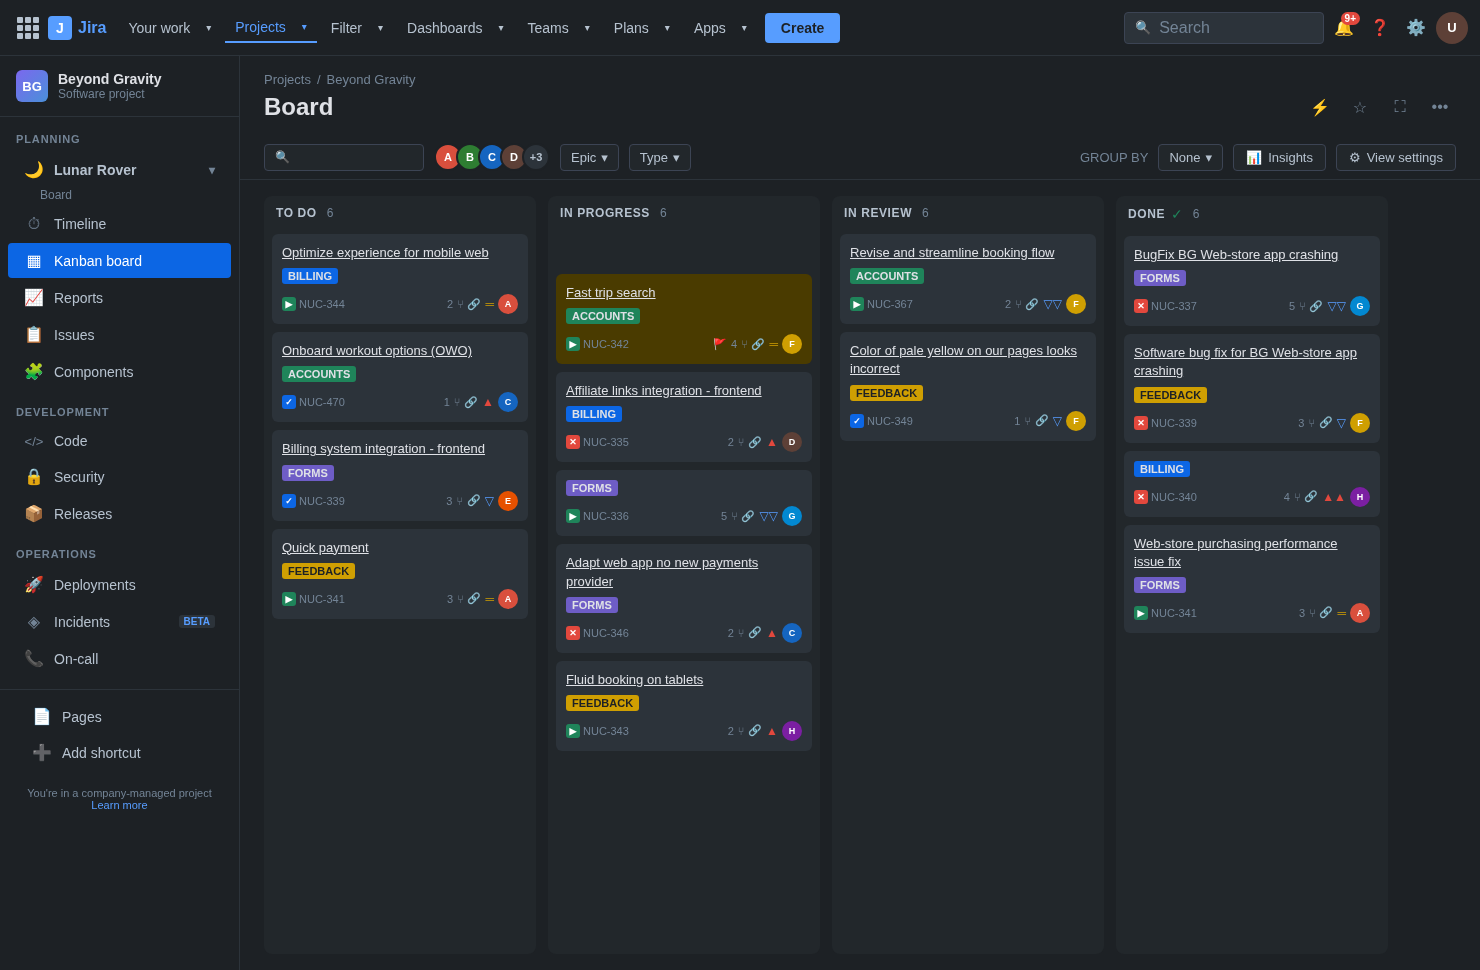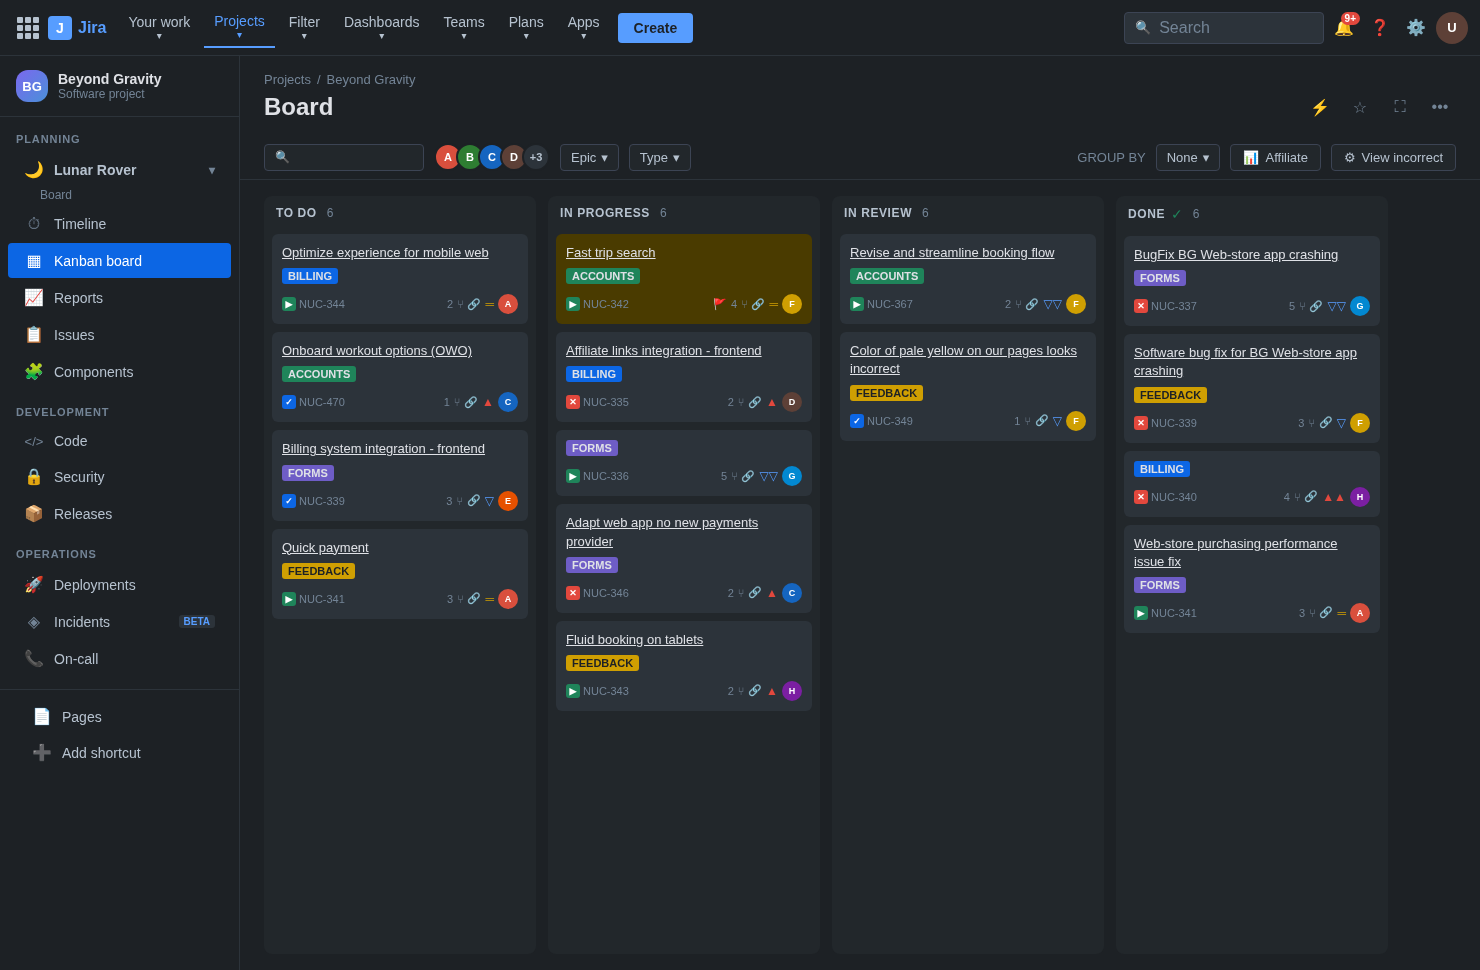--- a/index.html
+++ b/index.html
@@ -5,39 +5,39 @@
     * { box-sizing: border-box; margin: 0; padding: 0; }
     body { font-family: -apple-system, BlinkMacSystemFont, 'Segoe UI', sans-serif; background: #1d2125; color: #b6c2cf; font-size: 13px; display: flex; flex-direction: column; height: 100vh; overflow: hidden; }
 
     
     .topnav { background: #1d2125; border-bottom: 1px solid #2c333a; display: flex; align-items: center; padding: 0 12px; height: 56px; gap: 4px; flex-shrink: 0; }
     .topnav-grid { display: flex; align-items: center; justify-content: center; width: 32px; height: 32px; cursor: pointer; border-radius: 4px; }
     .grid-icon { display: grid; grid-template-columns: repeat(3,6px); gap: 2px; }
     .grid-icon span { width: 6px; height: 6px; background: #b6c2cf; border-radius: 1px; display: block; }
     .logo { display: flex; align-items: center; gap: 6px; color: #579dff; font-weight: 700; font-size: 16px; margin-right: 8px; cursor: pointer; }
     .logo-icon { width: 24px; height: 24px; background: #579dff; border-radius: 4px; display: flex; align-items: center; justify-content: center; color: white; font-weight: 900; font-size: 14px; }
-    .nav-item { padding: 6px 10px; border-radius: 4px; cursor: pointer; color: #b6c2cf; display: flex; align-items: center; gap: 0; white-space: nowrap; font-size: 14px; flex-direction: column; }
+    .nav-item { padding: 6px 10px; border-radius: 4px; cursor: pointer; color: #b6c2cf; display: flex; align-items: center; gap: 16px; white-space: nowrap; font-size: 14px; }
     .nav-item.active { color: #579dff; border-bottom: 2px solid #579dff; border-radius: 0; }
     .nav-chevron { font-size: 10px; }
     .nav-create { background: #579dff; color: #1d2125; border: none; border-radius: 4px; padding: 7px 16px; font-weight: 600; cursor: pointer; font-size: 14px; margin-left: 4px; }
     .nav-spacer { flex: 1; }
     .search-bar { background: #2c333a; border: 1px solid #3c4454; border-radius: 4px; display: flex; align-items: center; padding: 6px 10px; gap: 8px; width: 200px; cursor: text; }
     .search-bar input { background: transparent; border: none; outline: none; color: #b6c2cf; font-size: 16px; width: 100%; }
     .search-bar input::placeholder { color: #738496; }
     .nav-icon-btn { width: 32px; height: 32px; border-radius: 50%; display: flex; align-items: center; justify-content: center; cursor: pointer; color: #b6c2cf; font-size: 16px; position: relative; }
     .badge { position: absolute; top: 0; right: 0; background: #e2483d; color: white; border-radius: 8px; font-size: 10px; font-weight: 700; padding: 1px 4px; min-width: 16px; text-align: center; }
     .avatar-btn { width: 32px; height: 32px; border-radius: 50%; background: #5d4037; cursor: pointer; display: flex; align-items: center; justify-content: center; color: white; font-weight: 600; font-size: 13px; }
 
     
     .main-layout { display: flex; flex: 1; overflow: hidden; }
 
     
     .sidebar { width: 240px; background: #1d2125; border-right: 1px solid #2c333a; display: flex; flex-direction: column; overflow-y: auto; flex-shrink: 0; }
     .sidebar-project { display: flex; align-items: center; gap: 10px; padding: 14px 16px; border-bottom: 1px solid #2c333a; }
-    .project-avatar { width: 32px; height: 32px; border-radius: 12px; background: linear-gradient(135deg, #7b68ee, #4a90d9); display: flex; align-items: center; justify-content: center; color: white; font-weight: 700; font-size: 13px; }
+    .project-avatar { width: 32px; height: 32px; border-radius: 6px; background: linear-gradient(135deg, #7b68ee, #4a90d9); display: flex; align-items: center; justify-content: center; color: white; font-weight: 700; font-size: 13px; }
     .project-info { flex: 1; }
     .project-name { color: #dfe1e6; font-weight: 600; font-size: 14px; }
     .project-type { color: #738496; font-size: 12px; }
     .section-label { padding: 16px 16px 6px; font-size: 11px; font-weight: 700; color: #738496; text-transform: uppercase; letter-spacing: 0.08em; }
     .sidebar-item { display: flex; align-items: center; gap: 10px; padding: 8px 16px; cursor: pointer; border-radius: 4px; color: #b6c2cf; font-size: 14px; margin: 1px 8px; }
     .sidebar-item.active { background: #0c66e4; color: white; }
     .sidebar-item.active .sidebar-icon { color: white; }
     .sidebar-icon { font-size: 16px; width: 20px; text-align: center; color: #738496; }
     .sidebar-item.active .sidebar-icon { color: white; }
     .sidebar-item-label { flex: 1; }
@@ -253,20 +253,24 @@
       <div class="sidebar-item">
         <span class="sidebar-icon">📄</span>
         <span class="sidebar-item-label">Pages</span>
       </div>
       <div class="sidebar-item">
         <span class="sidebar-icon">➕</span>
         <span class="sidebar-item-label">Add shortcut</span>
       </div>
     </div>
 
+    <div class="sidebar-company-note">
+      <div>You're in a company-managed project</div>
+      <div class="sidebar-learn">Learn more</div>
+    </div>
   </aside>
 
   <main class="content">
     <div class="breadcrumb">
       <a>Projects</a>
       <span>/</span>
       <a>Beyond Gravity</a>
     </div>
     <div class="page-header">
       <h1 class="page-title">Board</h1>
@@ -299,25 +303,25 @@
         <span>▾</span>
       </div>
       <div class="toolbar-spacer"></div>
       <span class="group-by-label">GROUP BY</span>
       <div class="filter-btn">
         <span>None</span>
         <span>▾</span>
       </div>
       <div class="insights-btn">
         <span>📊</span>
-        <span>Affiliate</span>
+        <span>Insights</span>
       </div>
       <div class="view-settings-btn">
         <span>⚙</span>
-        <span>View incorrect</span>
+        <span>View settings</span>
       </div>
     </div>
 
     <div class="board" id="board-container">
         <div class="column">
           <div class="column-header">
             <span class="col-title">TO DO</span> 
             <span class="col-count">6</span>
           </div>
           <div class="column-cards">
@@ -394,21 +398,21 @@
       </div>
     </div>
           </div>
         </div>
         <div class="column">
           <div class="column-header">
             <span class="col-title">IN PROGRESS</span> 
             <span class="col-count">6</span>
           </div>
           <div class="column-cards">
-            <div class="card" style="background: rgb(74, 59, 0);">
+            <div class="card" style="background: rgb(74, 59, 0); margin-top: 40px;">
       <div class="card-title">Fast trip search</div>
       <div><span class="card-label label-accounts">ACCOUNTS</span></div>
       <div class="card-footer">
         <div class="card-issue-id">
           <span class="issue-icon issue-story">▶</span>
           <span>NUC-342</span>
         </div>
         <div class="card-meta">
           <span class="flag-icon">🚩</span>
           <span class="meta-num">4</span>

